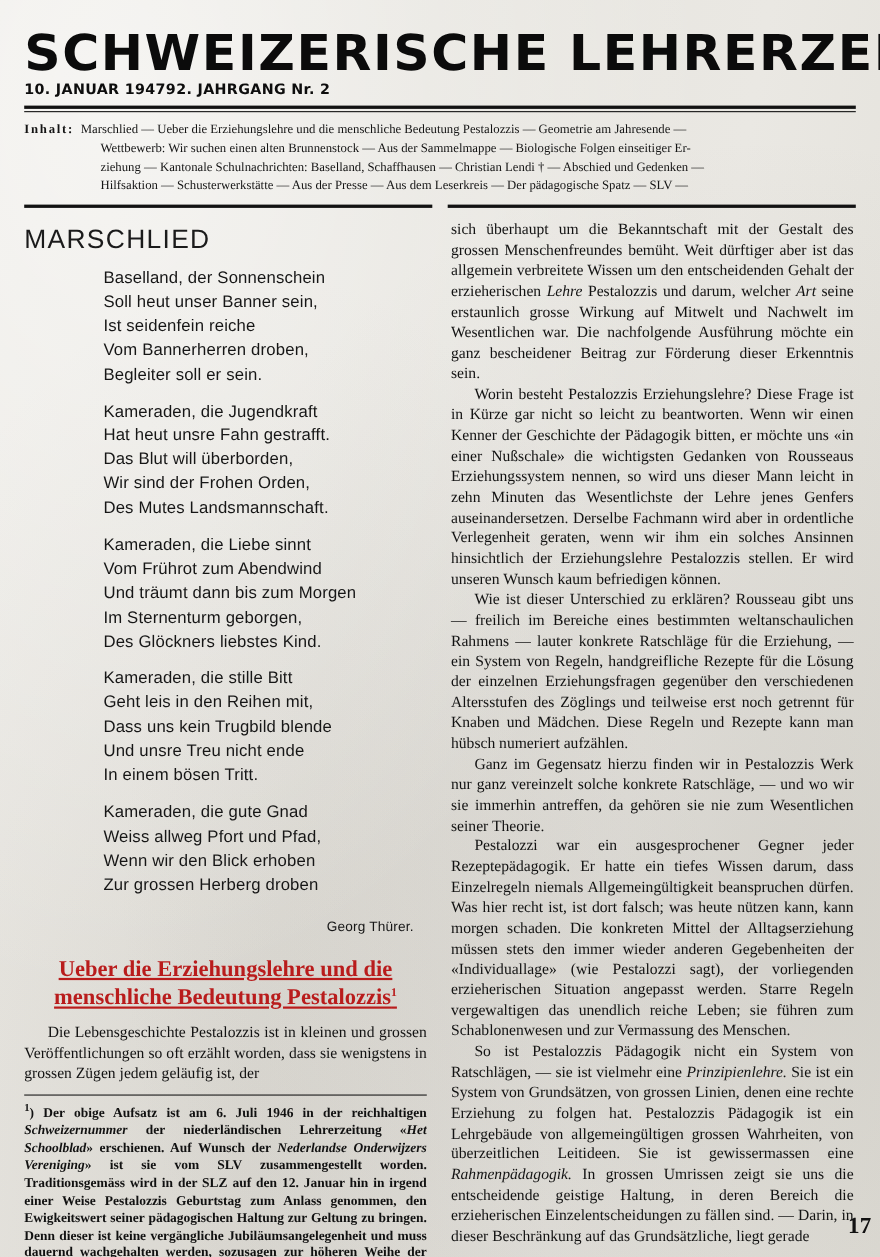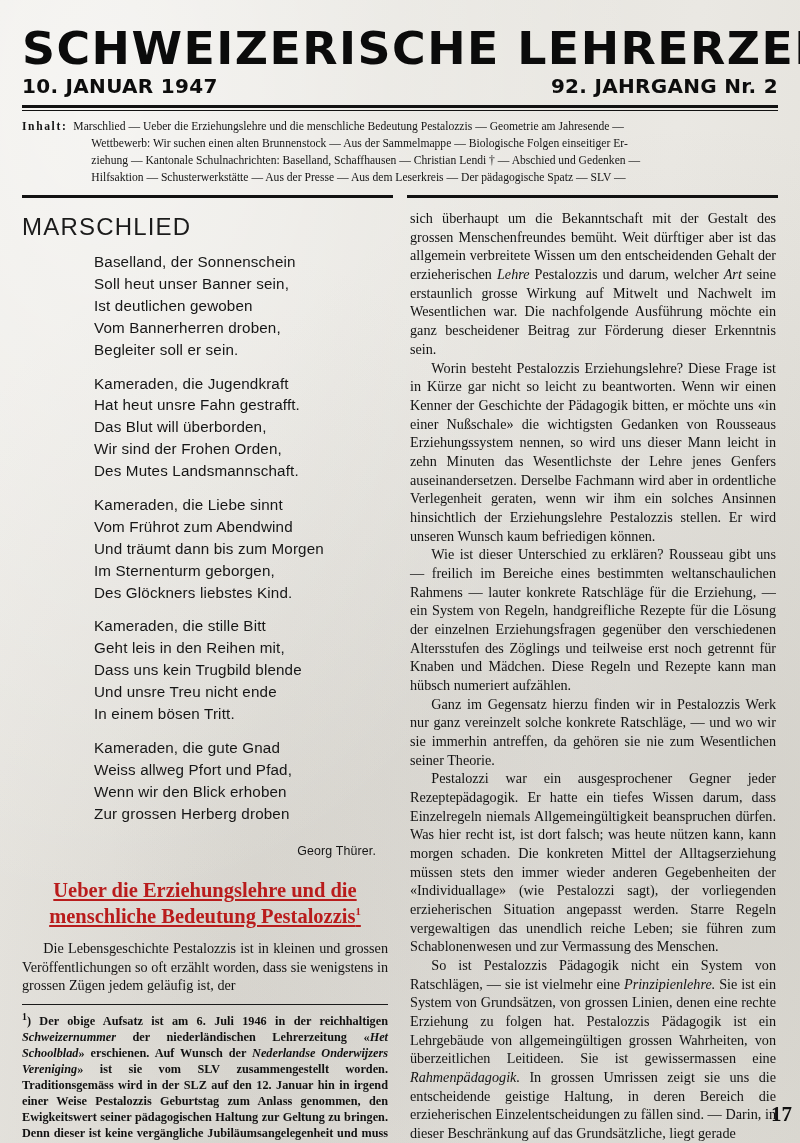--- a/index.html
+++ b/index.html
@@ -45,25 +45,24 @@
     line-height: 1.0;
     text-align: center;
     color: #0b0b0b;
     transform: scaleX(1.02);
     transform-origin: left center;
     white-space: nowrap;
     margin: 0 0 2px 0;
   }
   .masthead-sub {
     display: flex;
-    justify-content: space-between;
     align-items: baseline;
     font-family: "DejaVu Sans", sans-serif;
     font-weight: bold;
-    font-size: 20px;
+    font-size: 13px;
     letter-spacing: 0.3px;
     color: #0d0d0d;
     margin-top: 3px;
   }
   .rule-thick {
     border: 0;
     border-top: 3px solid #121212;
     margin: 7px 0 0 0;
   }
   .rule-thin {
@@ -236,21 +235,21 @@
     <div class="columns">
 
       <div class="col">
 
         <h2 class="poem-title">MARSCHLIED</h2>
 
         <div class="poem">
           <div class="stanza">
             <span class="pline">Baselland, der Sonnenschein</span>
             <span class="pline">Soll heut unser Banner sein,</span>
-            <span class="pline">Ist deutlichen gewoben</span>
+            <span class="pline">Ist seidenfein reiche</span>
             <span class="pline">Vom Bannerherren droben,</span>
             <span class="pline">Begleiter soll er sein.</span>
           </div>
           <div class="stanza">
             <span class="pline">Kameraden, die Jugendkraft</span>
             <span class="pline">Hat heut unsre Fahn gestrafft.</span>
             <span class="pline">Das Blut will überborden,</span>
             <span class="pline">Wir sind der Frohen Orden,</span>
             <span class="pline">Des Mutes Landsmannschaft.</span>
           </div>

